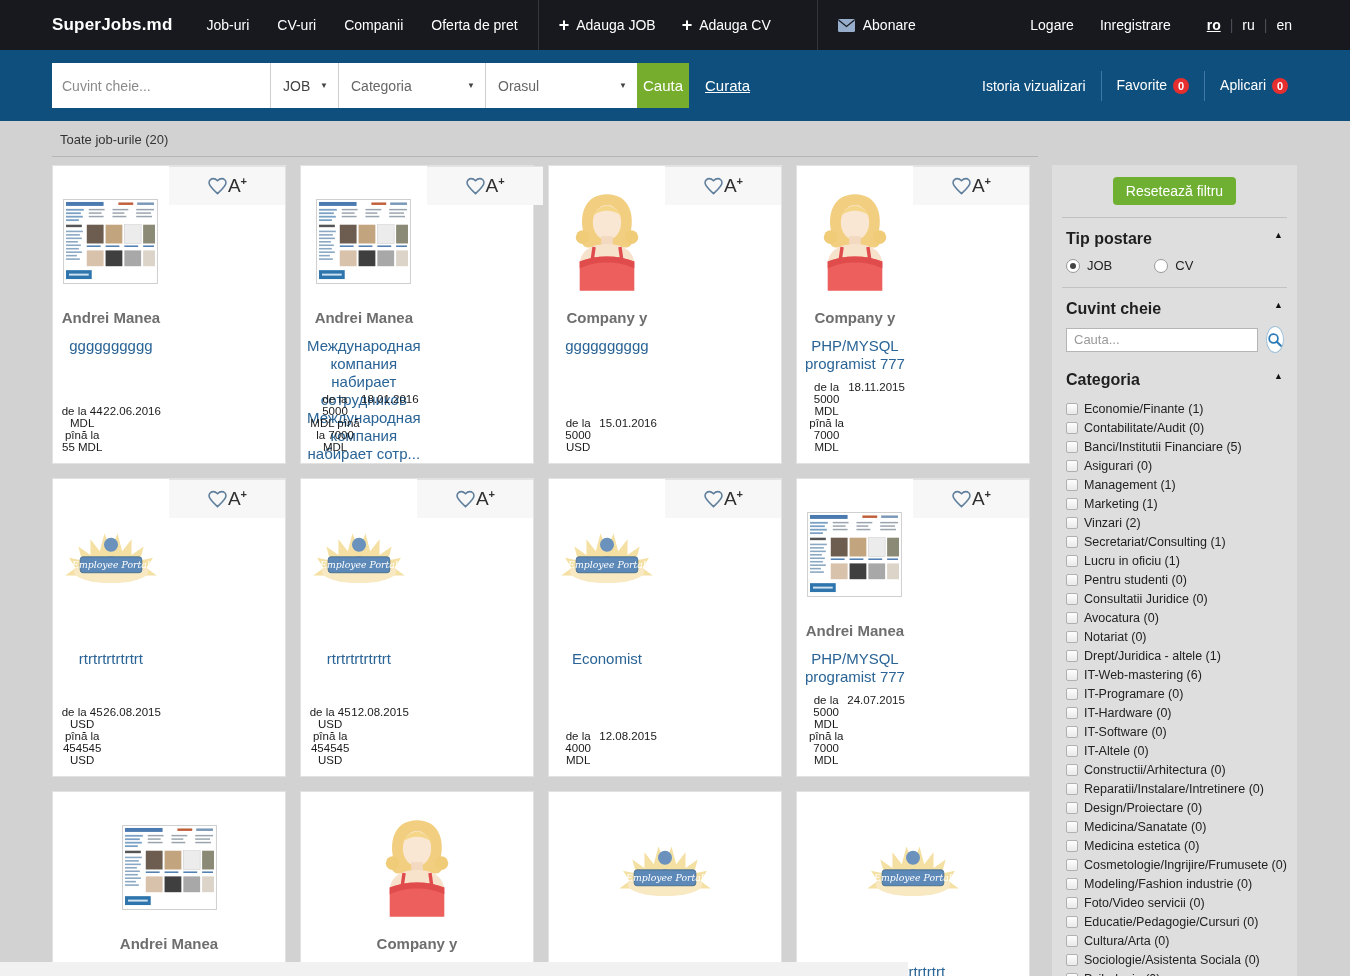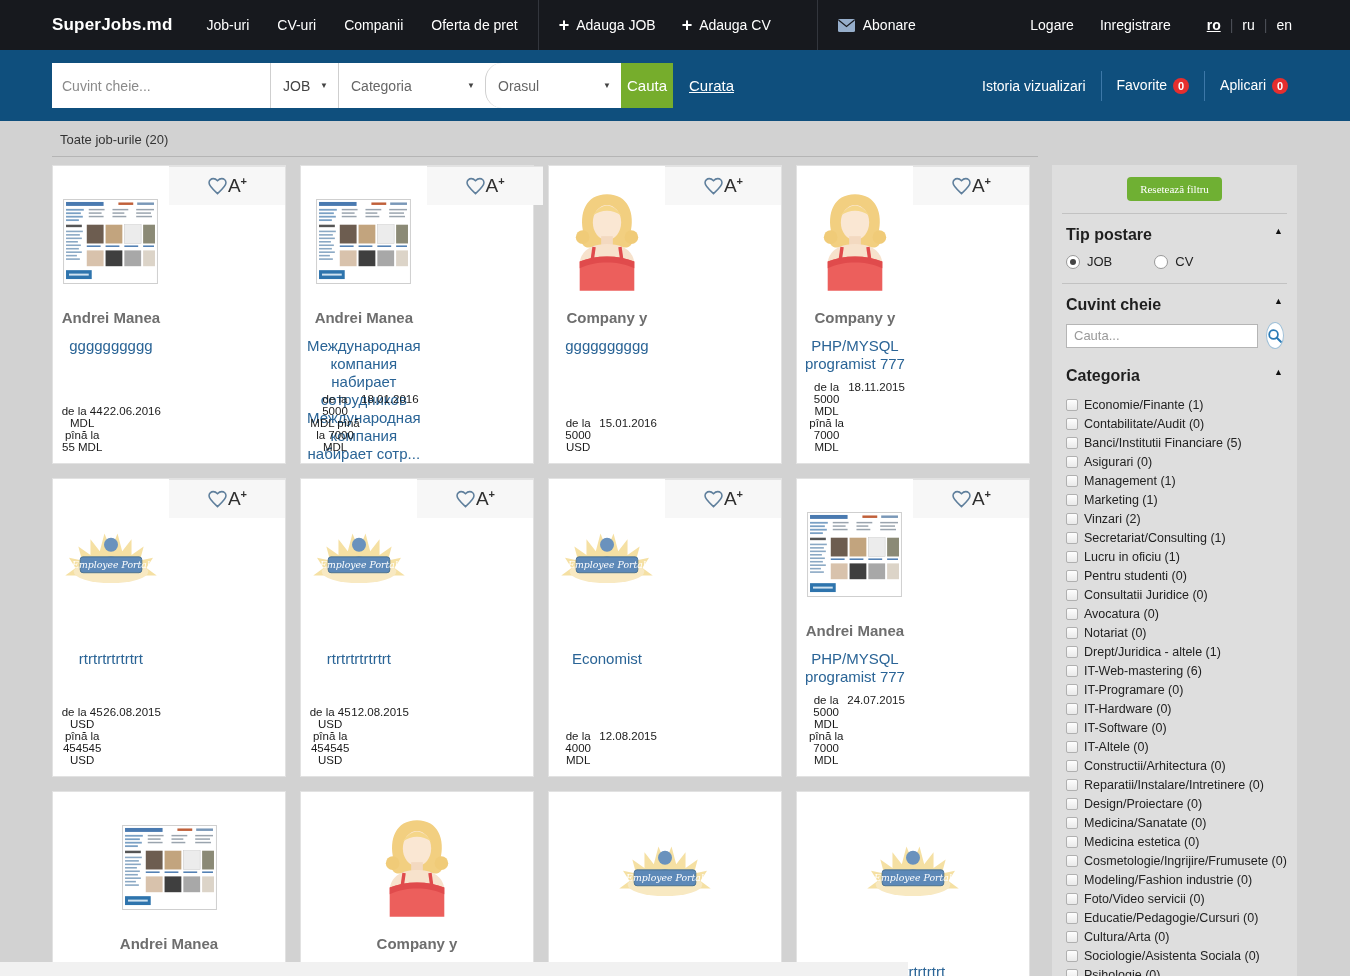--- a/index.html
+++ b/index.html
@@ -26,21 +26,21 @@
   .search-form { position:absolute; left:52px; top:13px; height:45px; display:flex; }
   .form-white { display:flex; background:#fff; height:45px; }
   .kw-wrap { width:218px; display:flex; align-items:center; padding:0 10px; }
   .kw-input { border:none; outline:none; width:100%; font-size:14px; color:#333; font-family:inherit; }
   .kw-input::placeholder { color:#8a8a8a; }
   .fake-select { display:flex; align-items:center; justify-content:space-between; border-left:1px solid #cfcfcf; padding:0 10px 0 12px; cursor:pointer; }
   .fake-select .sel-label { font-size:14px; color:#444; }
   .fake-select .caret { font-size:8px; color:#444; margin-left:8px; }
   .sel-type { width:68px; }
   .sel-category { width:147px; }
-  .sel-city { width:136px;border-radius:17px; }
+  .sel-city { width:152px; }
   .btn-search { width:52px; height:45px; background:#76ad2c; color:#fff; border:none; font-size:15px; cursor:pointer; font-family:inherit; }
   .clear-link { color:#fff; font-size:15px; text-decoration:underline; cursor:pointer; align-self:center; margin-left:16px; }
   .bar-right { position:absolute; right:62px; top:0; height:71px; display:flex; align-items:center; color:#fff; font-size:14px; }
   .bar-link { color:#fff; text-decoration:none; cursor:pointer; }
   .bar-divider { width:1px; height:30px; background:#3d78a8; margin:0 15px; }
   .count-badge { display:inline-block; min-width:16px; height:16px; background:#e62e2e; border-radius:8px; color:#fff; font-size:11px; font-weight:bold; text-align:center; line-height:16px; padding:0 4px; margin-left:6px; }
 
   
   .content { position:relative; height:855px; background:#d2d2d2; overflow:hidden; }
   .page-heading { position:absolute; left:60px; top:11px; font-size:13px; color:#333; }
@@ -53,21 +53,21 @@
   .card-company { margin-top:10px; min-height:20px; font-size:15px; font-weight:bold; color:#6e6e6e; }
   .card-title { display:block; margin-top:8px; padding:0 6px; font-size:15px; line-height:18px; color:#2a6496; text-decoration:none; cursor:pointer; }
   .card-meta { position:absolute; left:8px; right:8px; bottom:10px; display:flex; justify-content:space-between; font-size:11.5px; color:#1a1a1a; }
   .card-footer { height:39px; background:#f7f7f7; border-top:1px solid #e3e3e3; display:flex; align-items:center; justify-content:space-between; padding:0 38px; }
   .icon-heart { cursor:pointer; display:flex; align-items:center; }
   .icon-apply { cursor:pointer; font-size:19px; color:#2f2f2f; line-height:1; }
   .icon-apply sup { font-size:11px; font-weight:bold; }
 
   
   .sidebar { position:absolute; left:1052px; top:44px; width:245px; height:811px; background:#dedede; padding:10px 12px 0 12px; }
-  .reset-btn { display:block; margin:2px auto 12px auto; background:#6fb033; color:#fff; border:none; border-radius:4px; padding:6px 13px; font-size:11px; cursor:pointer; font-family:Liberation Serif, serif; }
+  .reset-btn { display:block; margin:2px auto 12px auto; background:#6fb033; color:#fff; border:none; border-radius:4px; padding:6px 13px; font-size:14px; cursor:pointer; font-family:Liberation Sans, sans-serif; }
   .side-divider { border-top:1px solid #c2c2c2; margin:0 -2px; }
   .section-head { display:flex; align-items:flex-start; justify-content:space-between; padding:12px 2px 8px 2px; cursor:pointer; }
   .section-title { font-size:16px; font-weight:bold; color:#1f1f1f; }
   .collapse-arrow { font-size:9px; color:#111; }
   .radio-row { display:flex; align-items:center; gap:42px; padding:2px 2px 14px 2px; }
   .radio-opt { display:flex; align-items:center; gap:7px; font-size:13px; color:#222; cursor:pointer; }
   .radio-circle { width:14px; height:14px; border-radius:50%; border:1px solid #999; background:#fff; position:relative; }
   .radio-opt.checked .radio-circle::after { content:""; position:absolute; left:3px; top:3px; width:6px; height:6px; border-radius:50%; background:#444; }
   .kw-side-row { display:flex; align-items:center; gap:8px; padding:0 2px 14px 2px; }
   .kw-side-input { flex:1; height:24px; border:1px solid #b5b5b5; background:#fff; padding:0 7px; font-size:13px; color:#333; outline:none; font-family:inherit; }

